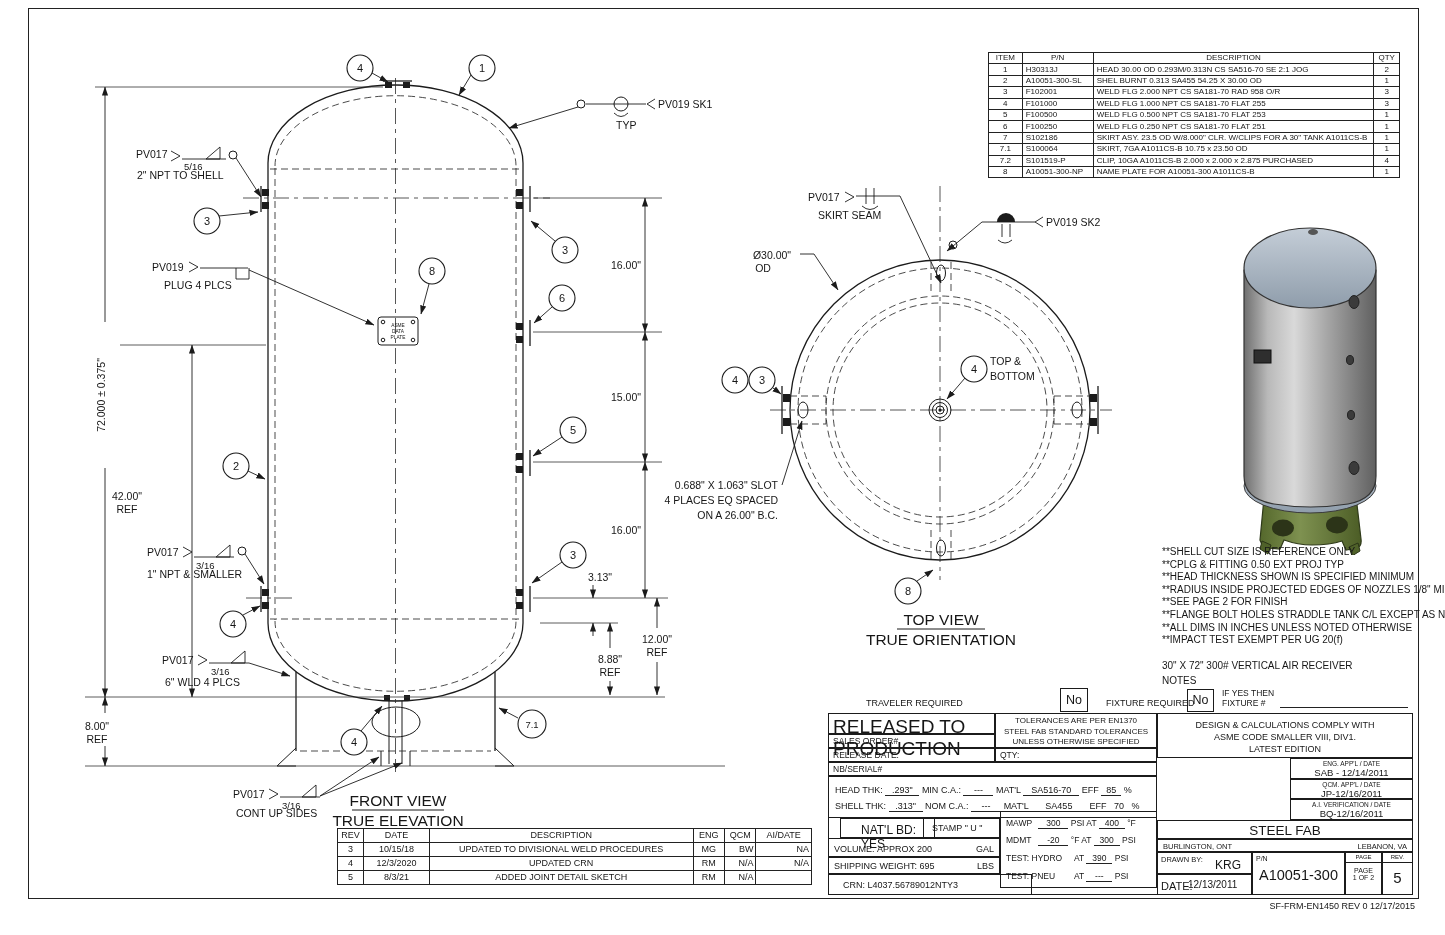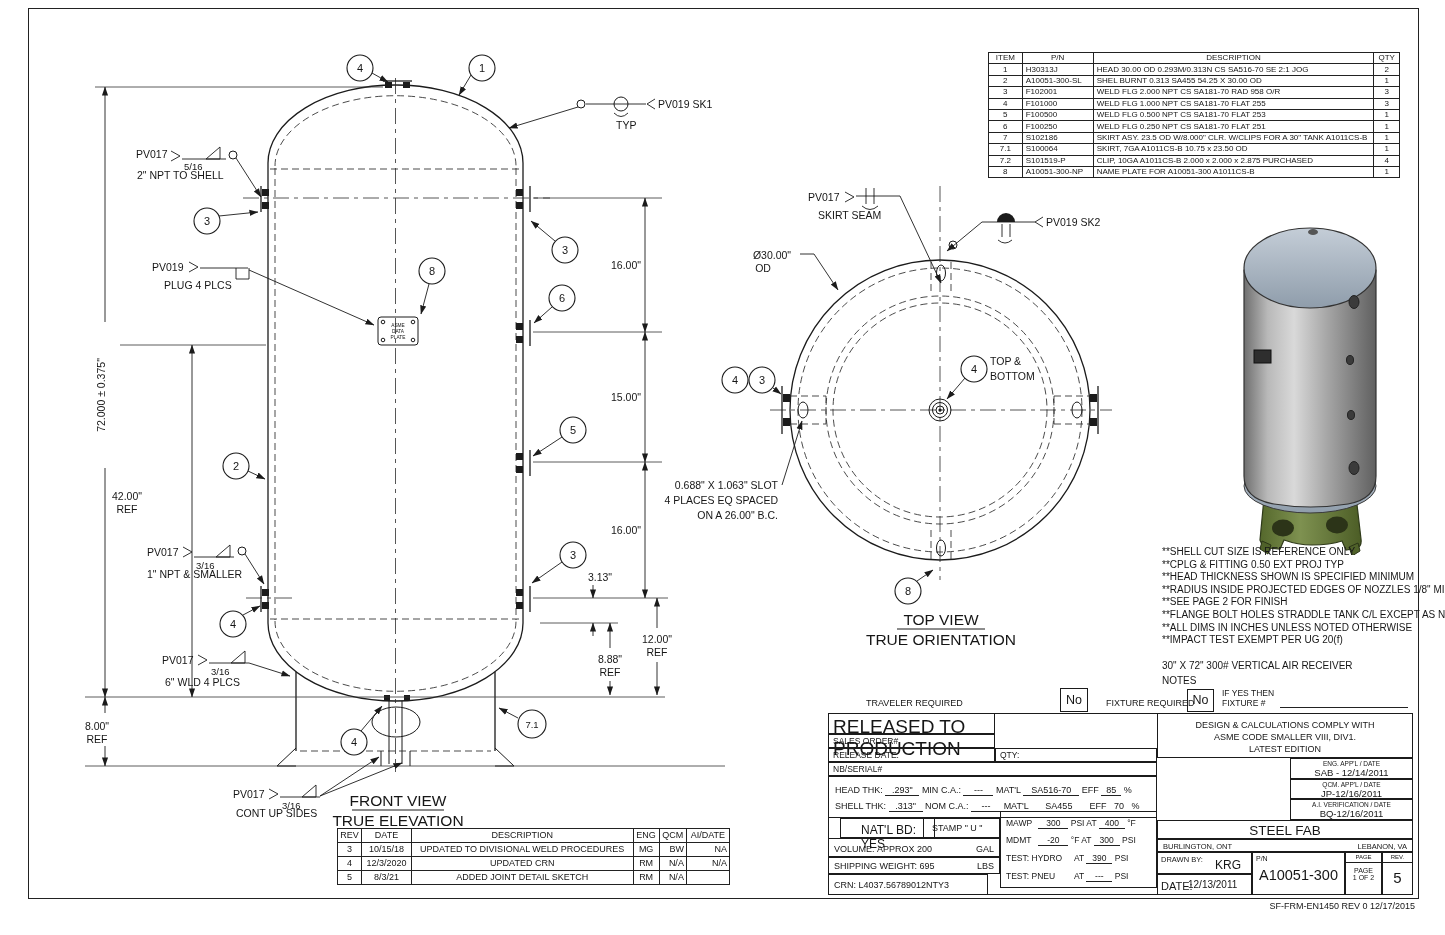--- a/index.html
+++ b/index.html
@@ -16,21 +16,21 @@
   .ld{stroke:#1b1b1b;fill:none;stroke-width:.9;}
   .bal{fill:#fff;stroke:#1b1b1b;stroke-width:1.1;}
   .s5{font-size:4.8px;} .s95{font-size:9.5px;} .s10{font-size:10.5px;}
   .s11{font-size:11px;} .s15{font-size:15.5px;}
   .mid{text-anchor:middle;} .end{text-anchor:end;}
   table{border-collapse:collapse;border-radius:8px;}
   #parts-table{width:412px;font-size:8px;}
   #parts-table th,#parts-table td{border:1px solid #222;height:10.4px;line-height:1;padding:0 3px;white-space:nowrap;font-weight:normal;}
   #parts-table td:nth-child(1),#parts-table th,#parts-table td:nth-child(4){text-align:center;}
   #parts-table td:nth-child(2),#parts-table td:nth-child(3){text-align:left;}
-  #rev-table{width:393px;font-size:9px;}
+  #rev-table{width:475px;font-size:9px;}
   #rev-table th,#rev-table td{border:1px solid #222;height:13px;line-height:1;padding:0 2px;font-weight:normal;text-align:center;white-space:nowrap;}
   #rev-table td:nth-child(5),#rev-table td:nth-child(6){text-align:right;}
   .note-line{font-size:10px;line-height:12.6px;white-space:nowrap;}
   .tbtxt{font-size:9px;line-height:1.15;}
   .uv{display:inline-block;border-bottom:1px solid #222;text-align:center;}
   .cell{position:absolute;border:1px solid #1b1b1b;box-sizing:border-box;}
 </style>
 </head>
 <body>
 
@@ -517,20 +517,25 @@
   <div class="abs cell" style="left:359px;top:3px;width:27px;height:23px;text-align:center;font-size:12.5px;line-height:21px">No</div>
   <div class="abs" style="left:394px;top:2px;font-size:8.5px">IF YES THEN</div>
   <div class="abs" style="left:394px;top:12px;font-size:8.5px">FIXTURE #</div>
   <div class="abs" style="left:452px;top:21px;width:128px;border-bottom:1px solid #222"></div>
 
   <div class="abs" style="left:0;top:27px;width:585px;height:182px;border:1.3px solid #1b1b1b;box-sizing:border-box"></div>
 
   <div class="abs cell" style="left:0;top:27px;width:167px;height:21px;font-size:19px;padding:2px 4px 0">RELEASED TO PRODUCTION</div>
   <div class="abs cell" style="left:0;top:48px;width:167px;height:14px;font-size:8.5px;padding:1px 4px 0">SALES ORDER#</div>
   <div class="abs cell" style="left:0;top:62px;width:167px;height:14px;font-size:8.5px;padding:1px 4px 0">RELEASE DATE:</div>
+  <div class="abs cell" style="left:167px;top:27px;width:162px;height:35px;text-align:center;font-size:8px;line-height:10.5px;padding-top:2px">
+    <div>TOLERANCES ARE PER EN1370</div>
+    <div>STEEL FAB STANDARD TOLERANCES</div>
+    <div>UNLESS OTHERWISE SPECIFIED</div>
+  </div>
   <div class="abs cell" style="left:167px;top:62px;width:162px;height:14px;font-size:8.5px;padding:1px 4px 0">QTY:</div>
   <div class="abs cell" style="left:0;top:76px;width:329px;height:14px;font-size:8.5px;padding:1px 4px 0">NB/SERIAL#</div>
 
   <div class="abs cell" style="left:0;top:90px;width:329px;height:42px;font-size:9px;">
     <div style="position:absolute;left:6px;top:8px;white-space:nowrap">
       <span>HEAD THK:</span>
       <span class="uv" style="width:34px">.293"</span>
       <span>MIN</span>
       <span>C.A.:</span>
       <span class="uv" style="width:30px">---</span>
@@ -557,21 +562,21 @@
   <div class="abs cell" style="left:12px;top:132px;width:95px;height:20px;font-size:12px;padding:4px 0 0 20px">NAT'L BD: YES</div>
   <div class="abs cell" style="left:95px;top:132px;width:77px;height:20px;font-size:9px;padding:4px 0 0 8px">STAMP " U "</div>
   <div class="abs cell" style="left:0;top:152px;width:172px;height:19px;font-size:9px">
     <span style="position:absolute;left:5px;top:5px"><span>VOLUME:</span>&nbsp;<span>APPROX 200</span></span>
     <span style="position:absolute;right:5px;top:5px">GAL</span>
   </div>
   <div class="abs cell" style="left:0;top:171px;width:172px;height:17px;font-size:9px">
     <span style="position:absolute;left:5px;top:3px"><span>SHIPPING WEIGHT:</span>&nbsp;<span>695</span></span>
     <span style="position:absolute;right:5px;top:3px">LBS</span>
   </div>
-  <div class="abs cell" style="left:0;top:188px;width:160px;height:21px;font-size:9px;padding:5px 0 0 5px">CRN: L4037.56789012NTY3</div>
+  <div class="abs cell" style="left:0;top:188px;width:204px;height:21px;font-size:9px;padding:5px 0 0 14px">CRN: L4037.56789012NTY3</div>
 
   <div class="abs cell" style="left:172px;top:125px;width:157px;height:77px;font-size:8.5px">
     <div style="position:absolute;left:5px;top:6px;white-space:nowrap">
       <span style="display:inline-block;width:30px">MAWP</span>
       <span class="uv" style="width:30px">300</span>
       <span>PSI</span> <span>AT</span>
       <span class="uv" style="width:26px">400</span>
       <span>°F</span>
     </div>
     <div style="position:absolute;left:5px;top:23px;white-space:nowrap">

